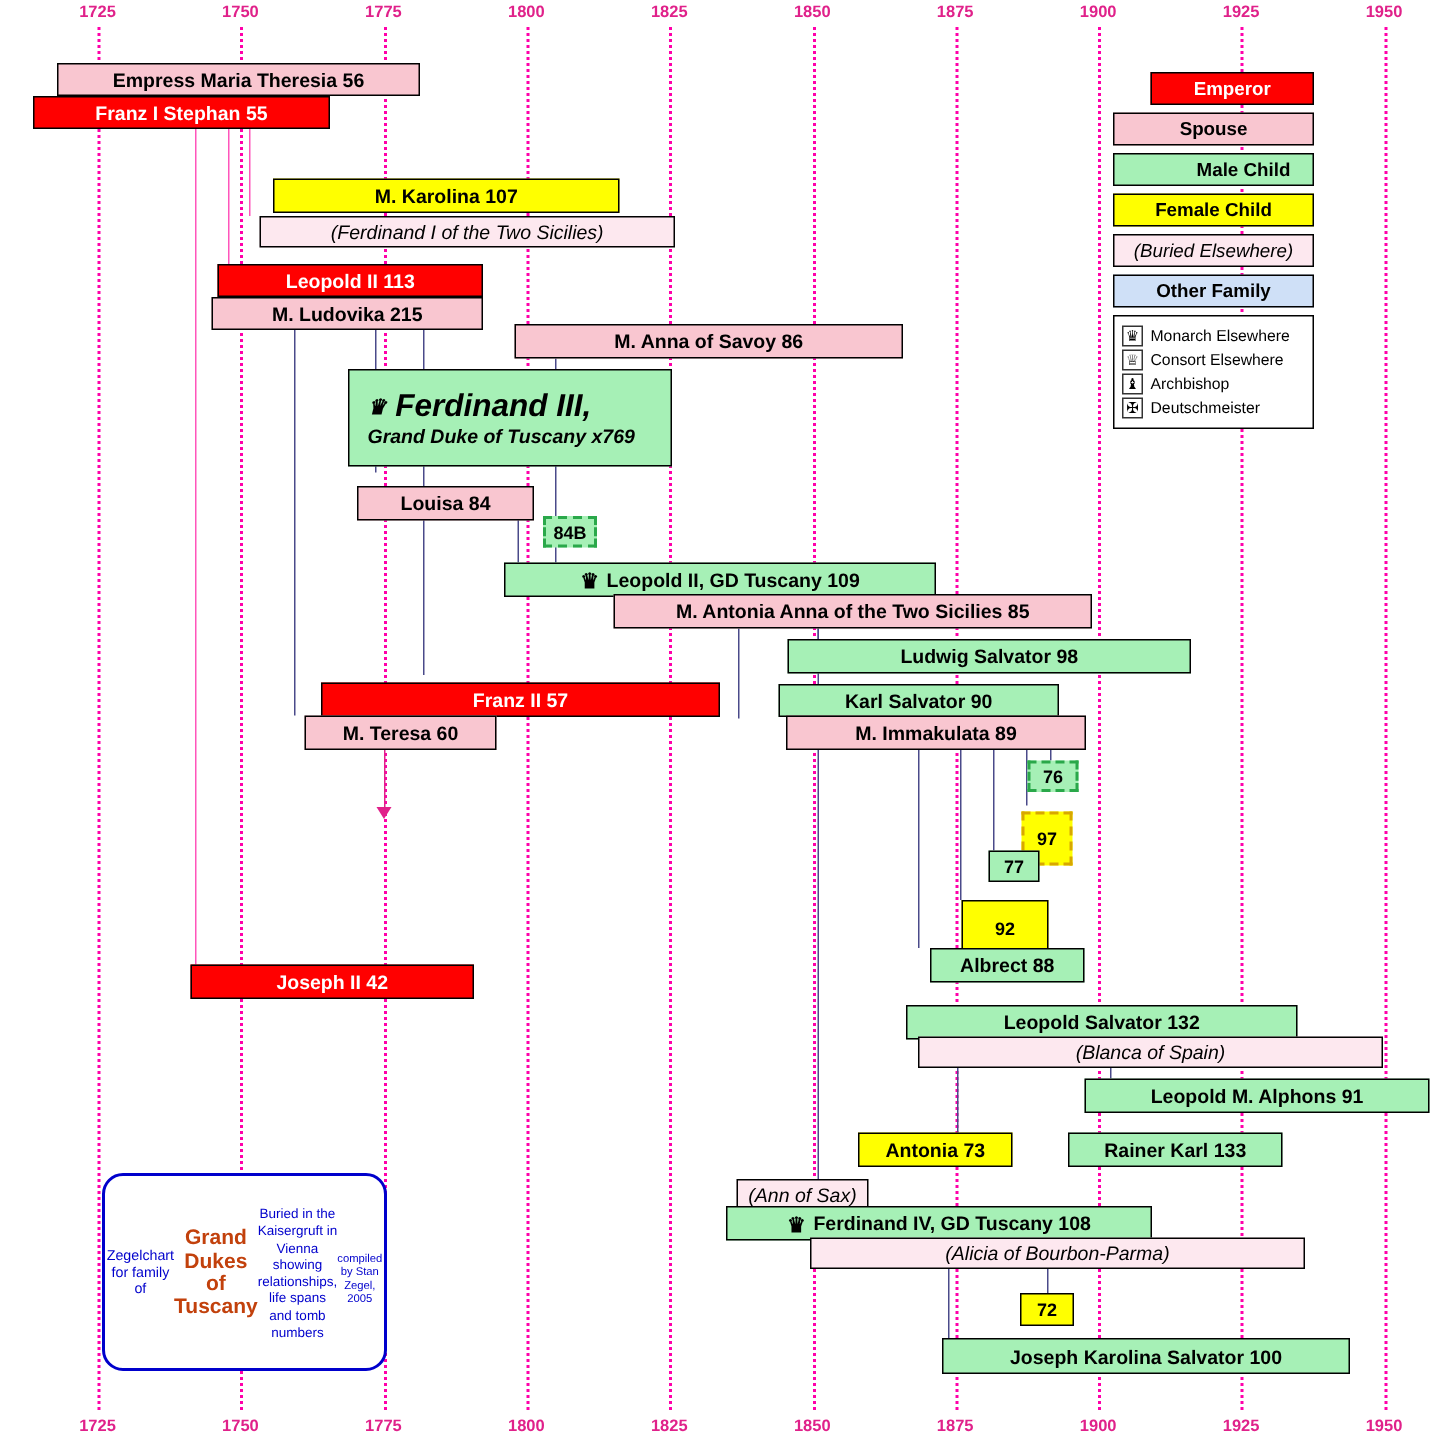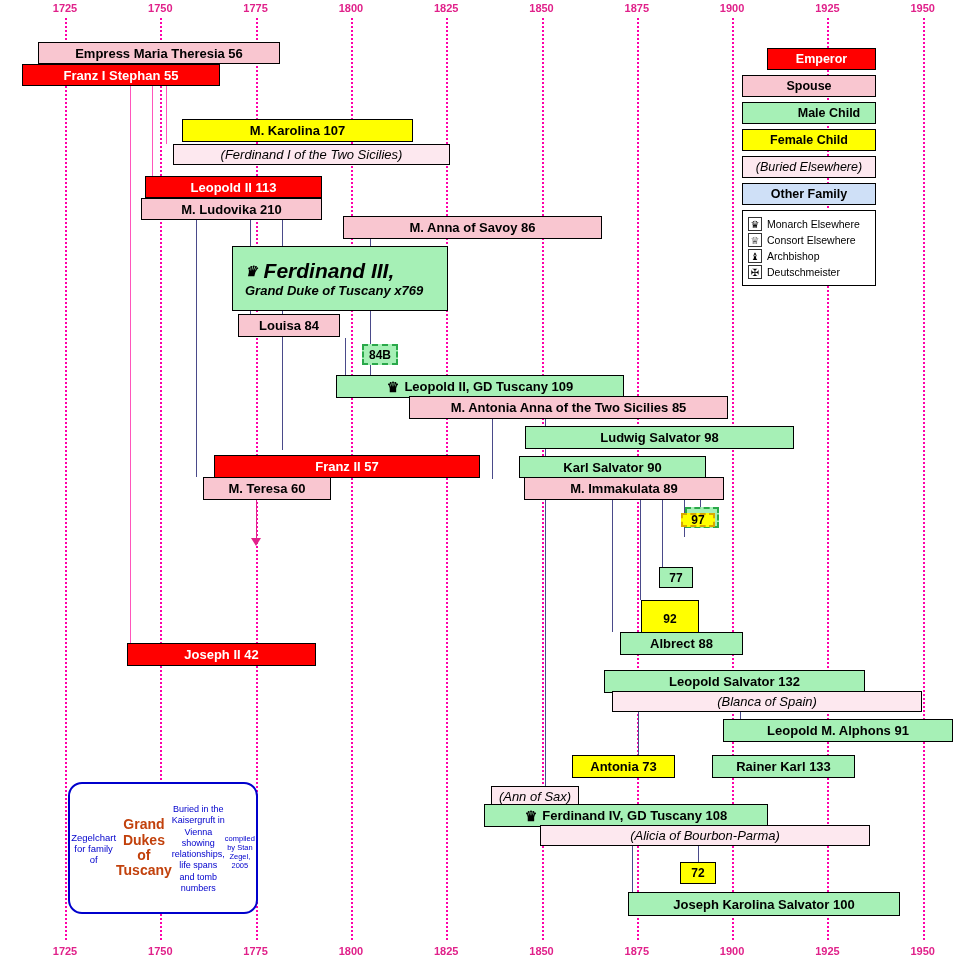--- a/index.html
+++ b/index.html
@@ -188,26 +188,26 @@
       <div class="box female" style="left: 182px; top: 119px; width: 231px; height: 23px;">
         <span>M. Karolina  107</span>
       </div>
       <div class="box elsewhere" style="left: 173px; top: 144px; width: 277px; height: 21px;">
         <span>(Ferdinand I of the Two Sicilies)</span>
       </div>
       <div class="box emperor" style="left: 145px; top: 176px; width: 177px; height: 22px;">
         <span>Leopold II   113</span>
       </div>
       <div class="box spouse" style="left: 141px; top: 198px; width: 181px; height: 22px;">
-        <span>M. Ludovika  210</span>
+        <span>M. Ludovika  215</span>
       </div>
       <div class="box spouse" style="left: 343px; top: 216px; width: 259px; height: 23px;">
         <span>M. Anna of Savoy  86</span>
       </div>
-      <div class="box spouse" style="left: 238px; top: 314px; width: 102px; height: 23px;">
+      <div class="box spouse" style="left: 238px; top: 324px; width: 118px; height: 23px;">
         <span>Louisa  84</span>
       </div>
       <div class="box male dashed small" style="left: 362px; top: 344px; width: 36px; height: 21px;">
         <span>84B</span>
       </div>
       <div class="box male" style="left: 336px; top: 375px; width: 288px; height: 23px;">
         <span class="crown" style="margin-right: 5px;">♛</span>
         <span>Leopold II, GD Tuscany 109</span>
       </div>
       <div class="box spouse" style="left: 409px; top: 396px; width: 319px; height: 23px;">
@@ -224,30 +224,30 @@
       </div>
       <div class="box spouse" style="left: 203px; top: 477px; width: 128px; height: 23px;">
         <span>M. Teresa  60</span>
       </div>
       <div class="box spouse" style="left: 524px; top: 477px; width: 200px; height: 23px;">
         <span>M. Immakulata  89</span>
       </div>
       <div class="box male dashed small" style="left: 685px; top: 507px; width: 34px; height: 21px;">
         <span>76</span>
       </div>
-      <div class="box female dashed small" style="left: 681px; top: 513px; width: 34px; height: 14px;">
+      <div class="box female dashed small" style="left: 681px; top: 541px; width: 34px; height: 36px;">
         <span>97</span>
       </div>
       <div class="box male small" style="left: 659px; top: 567px; width: 34px; height: 21px;">
         <span>77</span>
       </div>
       <div class="box female small" style="left: 641px; top: 600px; width: 58px; height: 37px;">
         <span>92</span>
       </div>
-      <div class="box male" style="left: 620px; top: 632px; width: 123px; height: 23px; text-align: center;">
+      <div class="box male" style="left: 620px; top: 632px; width: 103px; height: 23px; text-align: center;">
         <span>Albrect  88</span>
       </div>
       <div class="box emperor" style="left: 127px; top: 643px; width: 189px; height: 23px;">
         <span>Joseph II   42</span>
       </div>
       <div class="box male" style="left: 604px; top: 670px; width: 261px; height: 23px;">
         <span>Leopold Salvator  132</span>
       </div>
       <div class="box elsewhere" style="left: 612px; top: 691px; width: 310px; height: 21px;">
         <span>(Blanca of Spain)</span>

